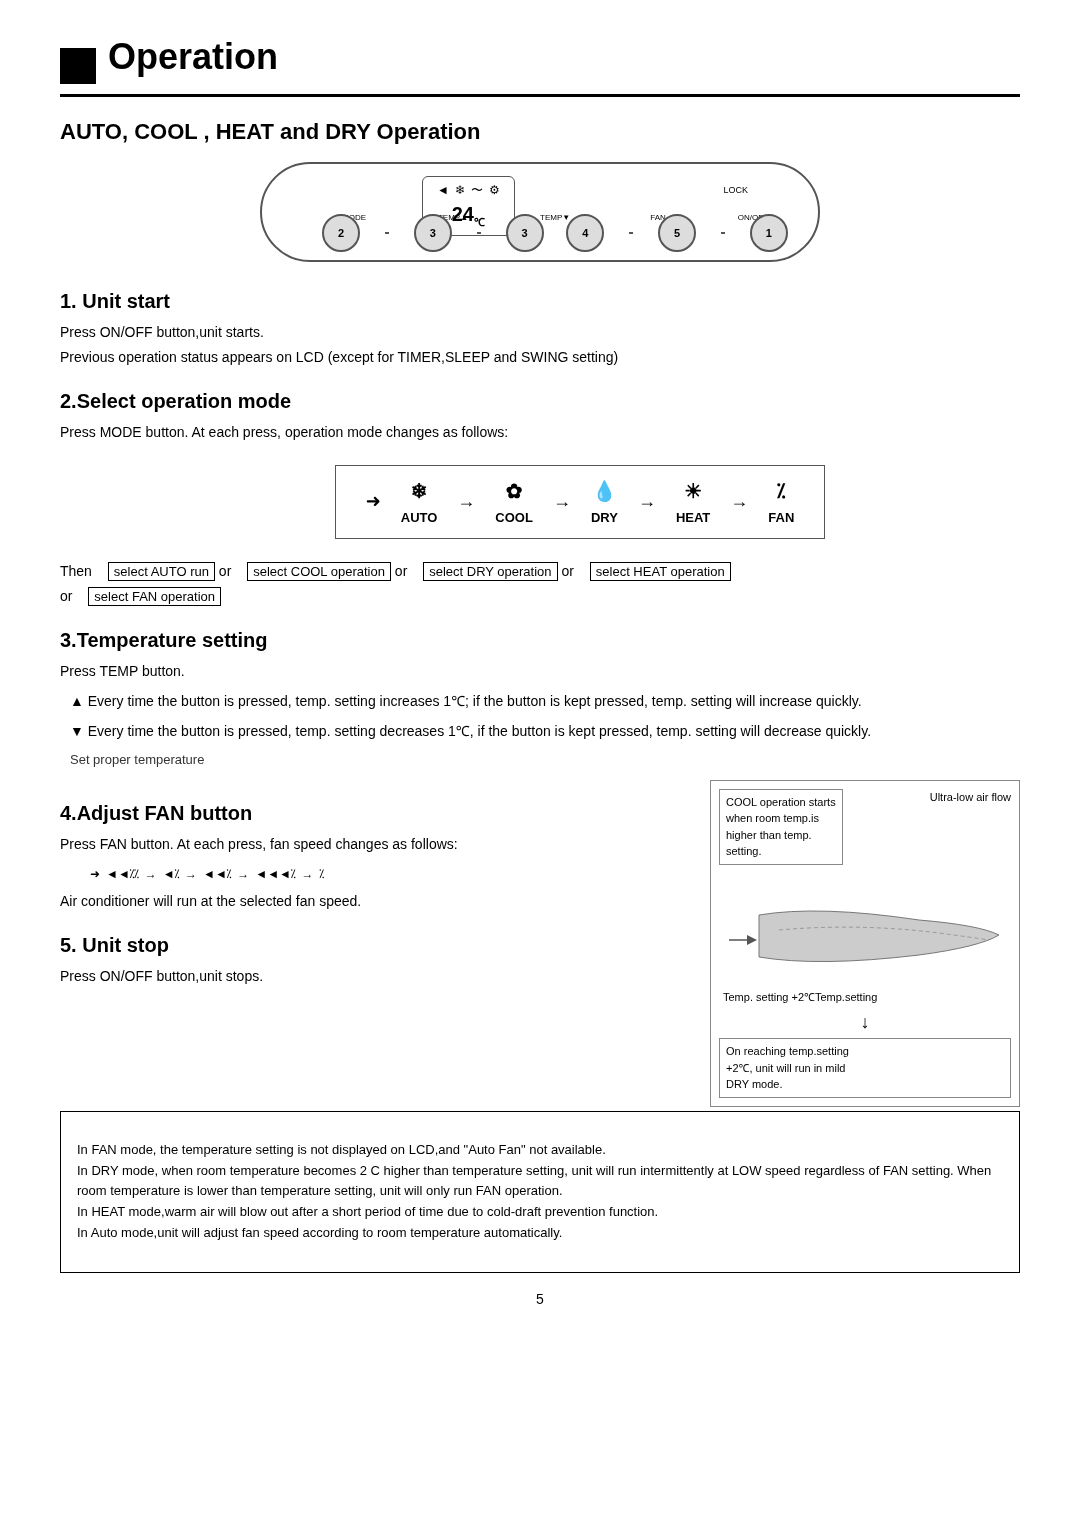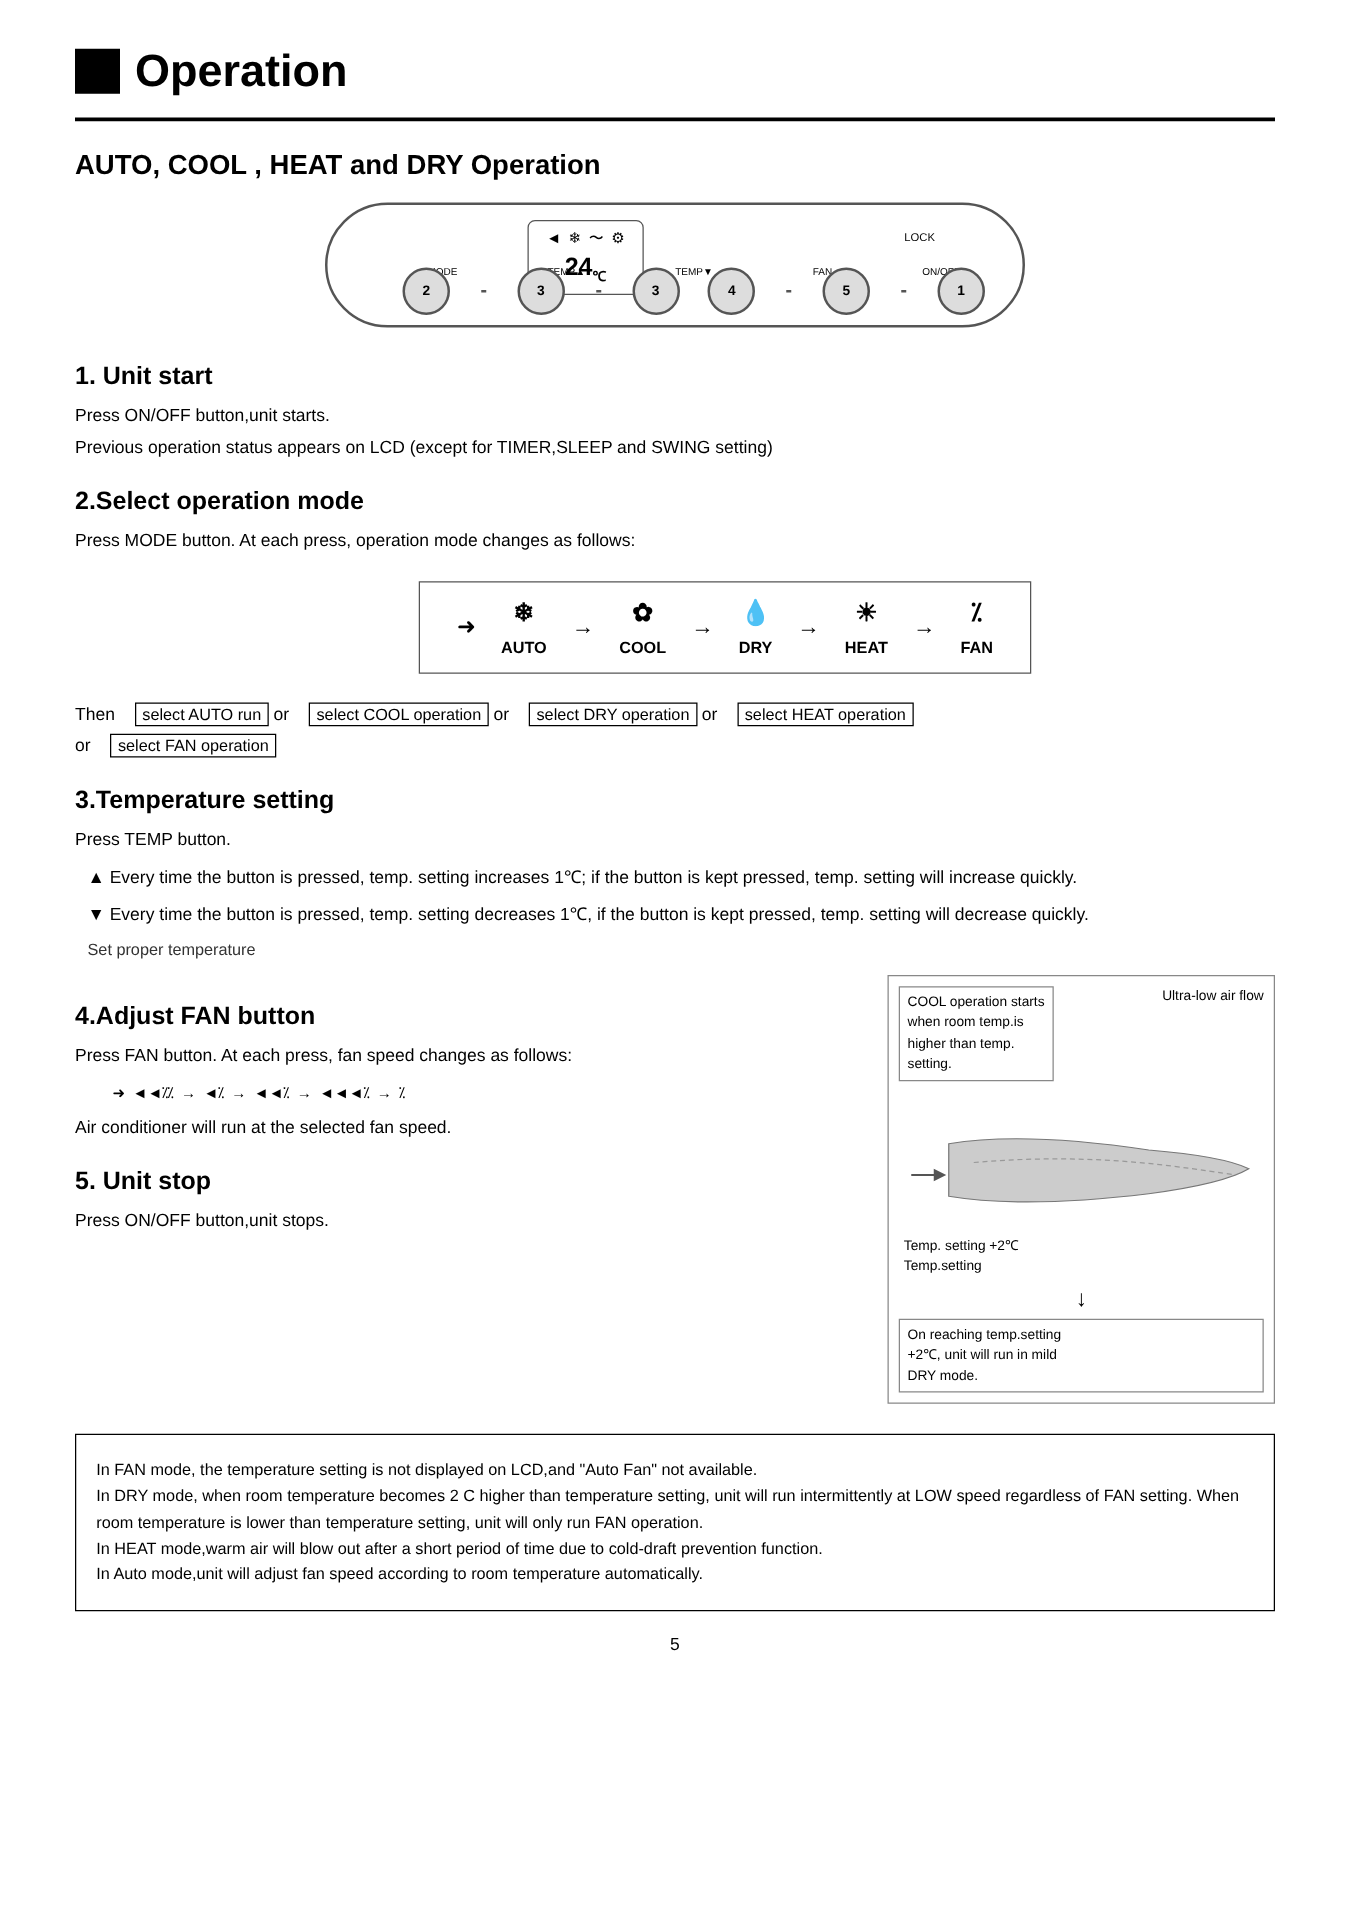--- a/index.html
+++ b/index.html
@@ -10,21 +10,21 @@
       width: 1080px;
       min-height: 1528px;
       padding: 30px 60px 40px 60px;
       font-size: 15px;
       line-height: 1.5;
     }
 
     
     .page-header {
       display: flex;
-      align-items: center;
+      align-items: flex-end;
       margin-bottom: 10px;
     }
     .header-black-box {
       width: 36px;
       height: 36px;
       background: #000;
       margin-right: 12px;
       flex-shrink: 0;
     }
     .page-title {
@@ -167,24 +167,24 @@
 
     
     .airflow-svg {
       margin-top: 30px;
       display: block;
     }
 
     
     .note-box {
       border: 1px solid #000;
-      padding: 18px 16px;
+      padding: 28px 16px;
       font-size: 13px;
       line-height: 1.6;
-      margin-top: 24px;
+      margin-top: 4px;
     }
 
     
     .page-number {
       text-align: center;
       margin-top: 16px;
       font-size: 14px;
     }
 
     .set-temp-label {
@@ -339,21 +339,21 @@
 
         <line x1="10" y1="45" x2="30" y2="45" stroke="#555" stroke-width="1.5"></line>
         <polygon points="28,40 38,45 28,50" fill="#555"></polygon>
 
         <path d="M40,20 Q100,10 200,25 Q260,30 280,40 Q260,52 200,60 Q100,72 40,62 Z" fill="#ccc" stroke="#777" stroke-width="1"></path>
 
         <path d="M60,35 Q140,28 220,38 Q250,42 270,45" fill="none" stroke="#999" stroke-width="1" stroke-dasharray="4,3"></path>
       </svg>
 
       
-      <div style="display:flex; flex-direction:column; font-size:11px; margin-top:4px; margin-left:4px;">
+      <div style="display:flex; flex-direction:row; font-size:11px; margin-top:4px; margin-left:4px;">
         <span>Temp. setting +2℃</span>
         <span>Temp.setting</span>
       </div>
 
       
       <div style="text-align:center; font-size:18px; margin: 4px 0 2px 0;">↓</div>
 
       
       <div style="border:1px solid #888; padding:4px 6px; font-size:11px; line-height:1.5;">
         <span>On reaching temp.setting<br>+2℃, unit will run in mild<br>DRY mode.</span>

